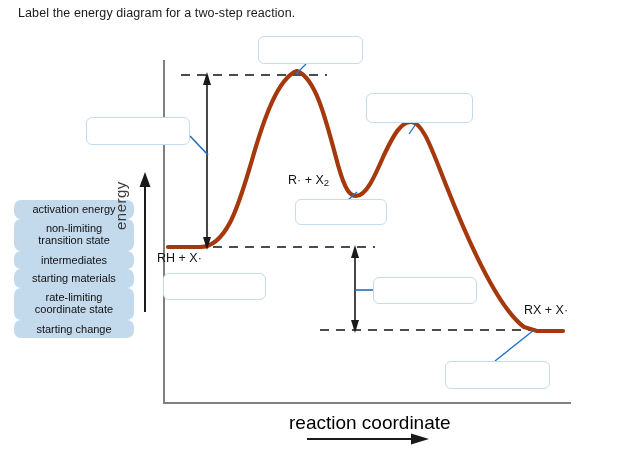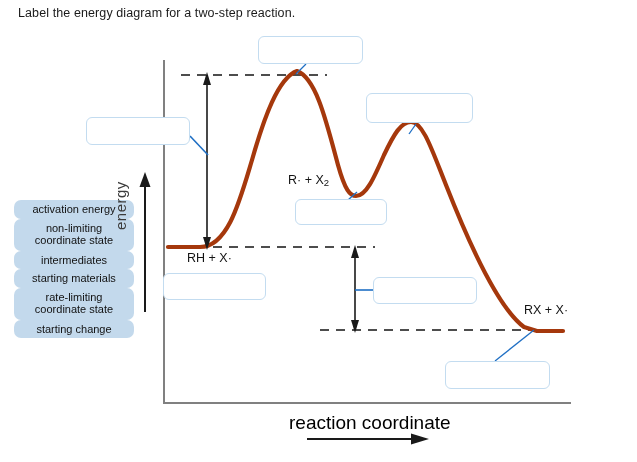--- a/index.html
+++ b/index.html
@@ -120,21 +120,21 @@
     pointer-events: none;
   }
 
   
   .species {
     position: absolute;
     font-size: 12.5px;
     color: #141414;
     white-space: nowrap;
   }
-  #species-rhx  { left: 187px; top: 251px; }
+  #species-rhx  { left: 157px; top: 251px; }
   #species-rx2  { left: 288px; top: 173px; text-align: right; }
   #species-rxx  { left: 524px; top: 303px; text-align: right; }
   .species sub {
     font-size: 9.5px;
     vertical-align: -0.22em;
   }
 
   
   .dropbox {
     position: absolute;
@@ -155,21 +155,21 @@
 </head>
 <body>
 
 <div id="app">
 
   <div class="prompt">Label the energy diagram for a two-step reaction.</div>
 
   <div class="bank">
     <span class="bank-pill">activation energy</span>
     <span class="bank-pill two-line">non-limiting
-coordinate state</span>
+transition state</span>
     <span class="bank-pill">intermediates</span>
     <span class="bank-pill">starting materials</span>
     <span class="bank-pill two-line">rate-limiting
 coordinate state</span>
     <span class="bank-pill">starting change</span>
   </div>
 
   <div class="axis-line" id="y-axis"></div>
   <div class="axis-line" id="x-axis"></div>
 

